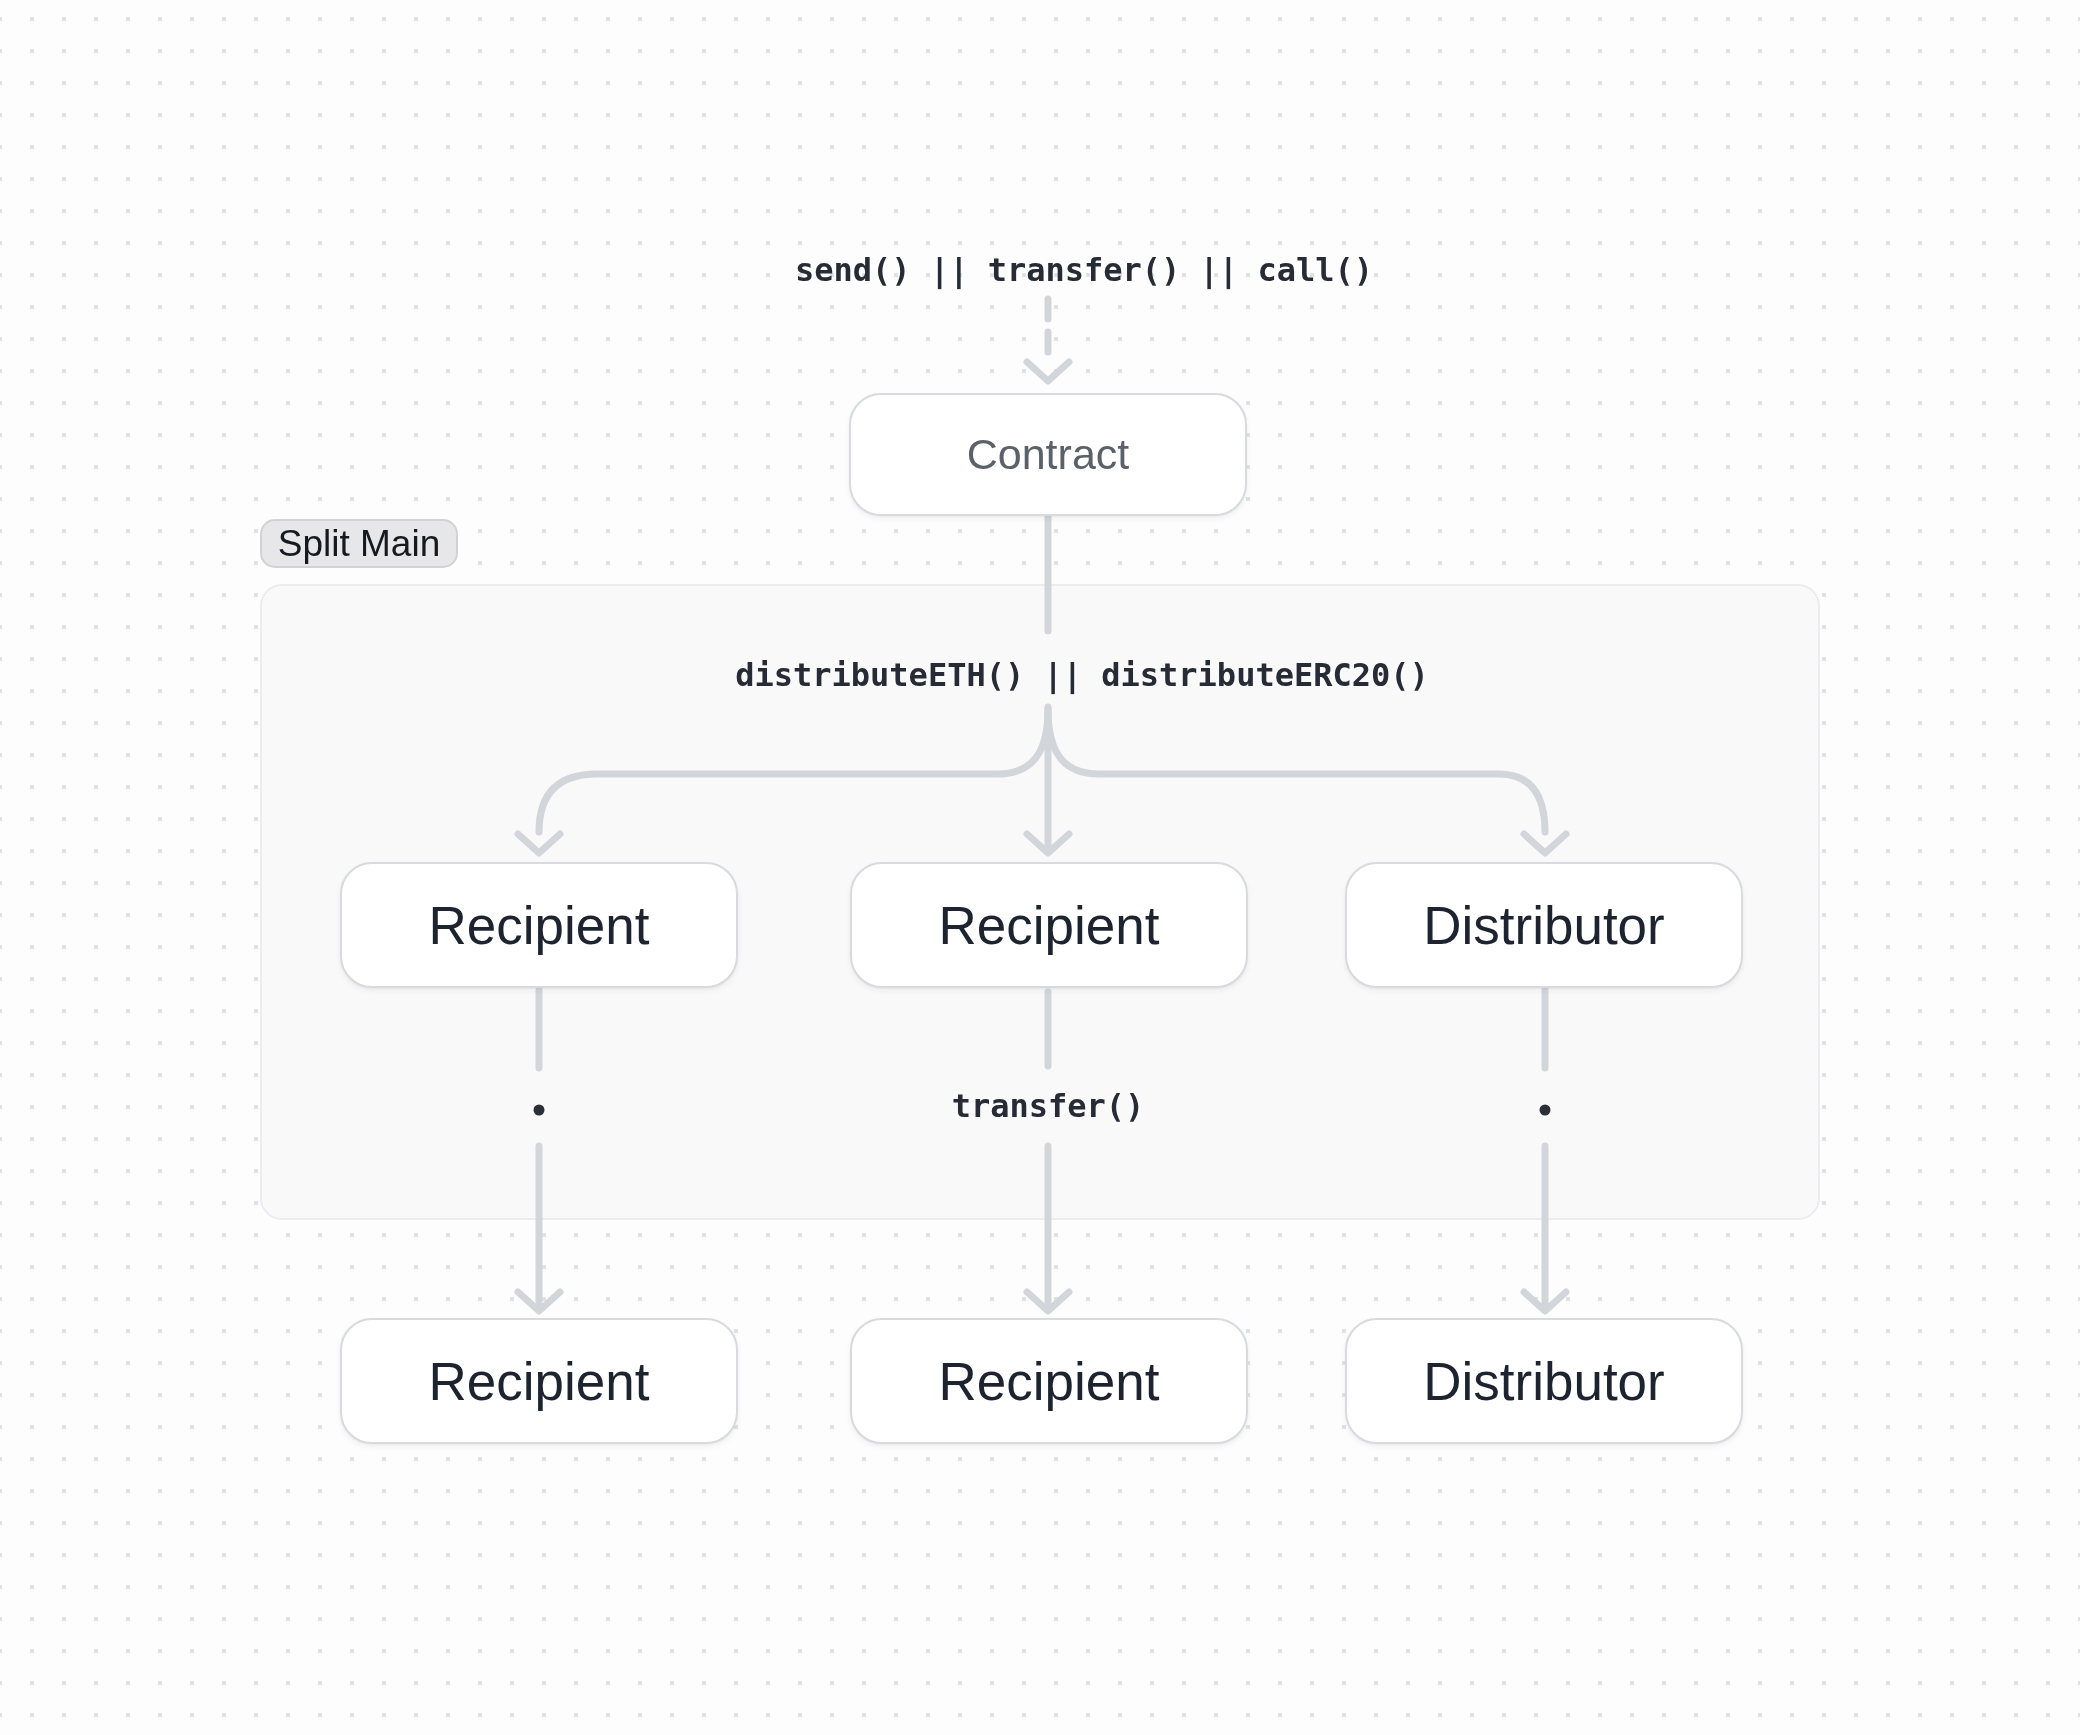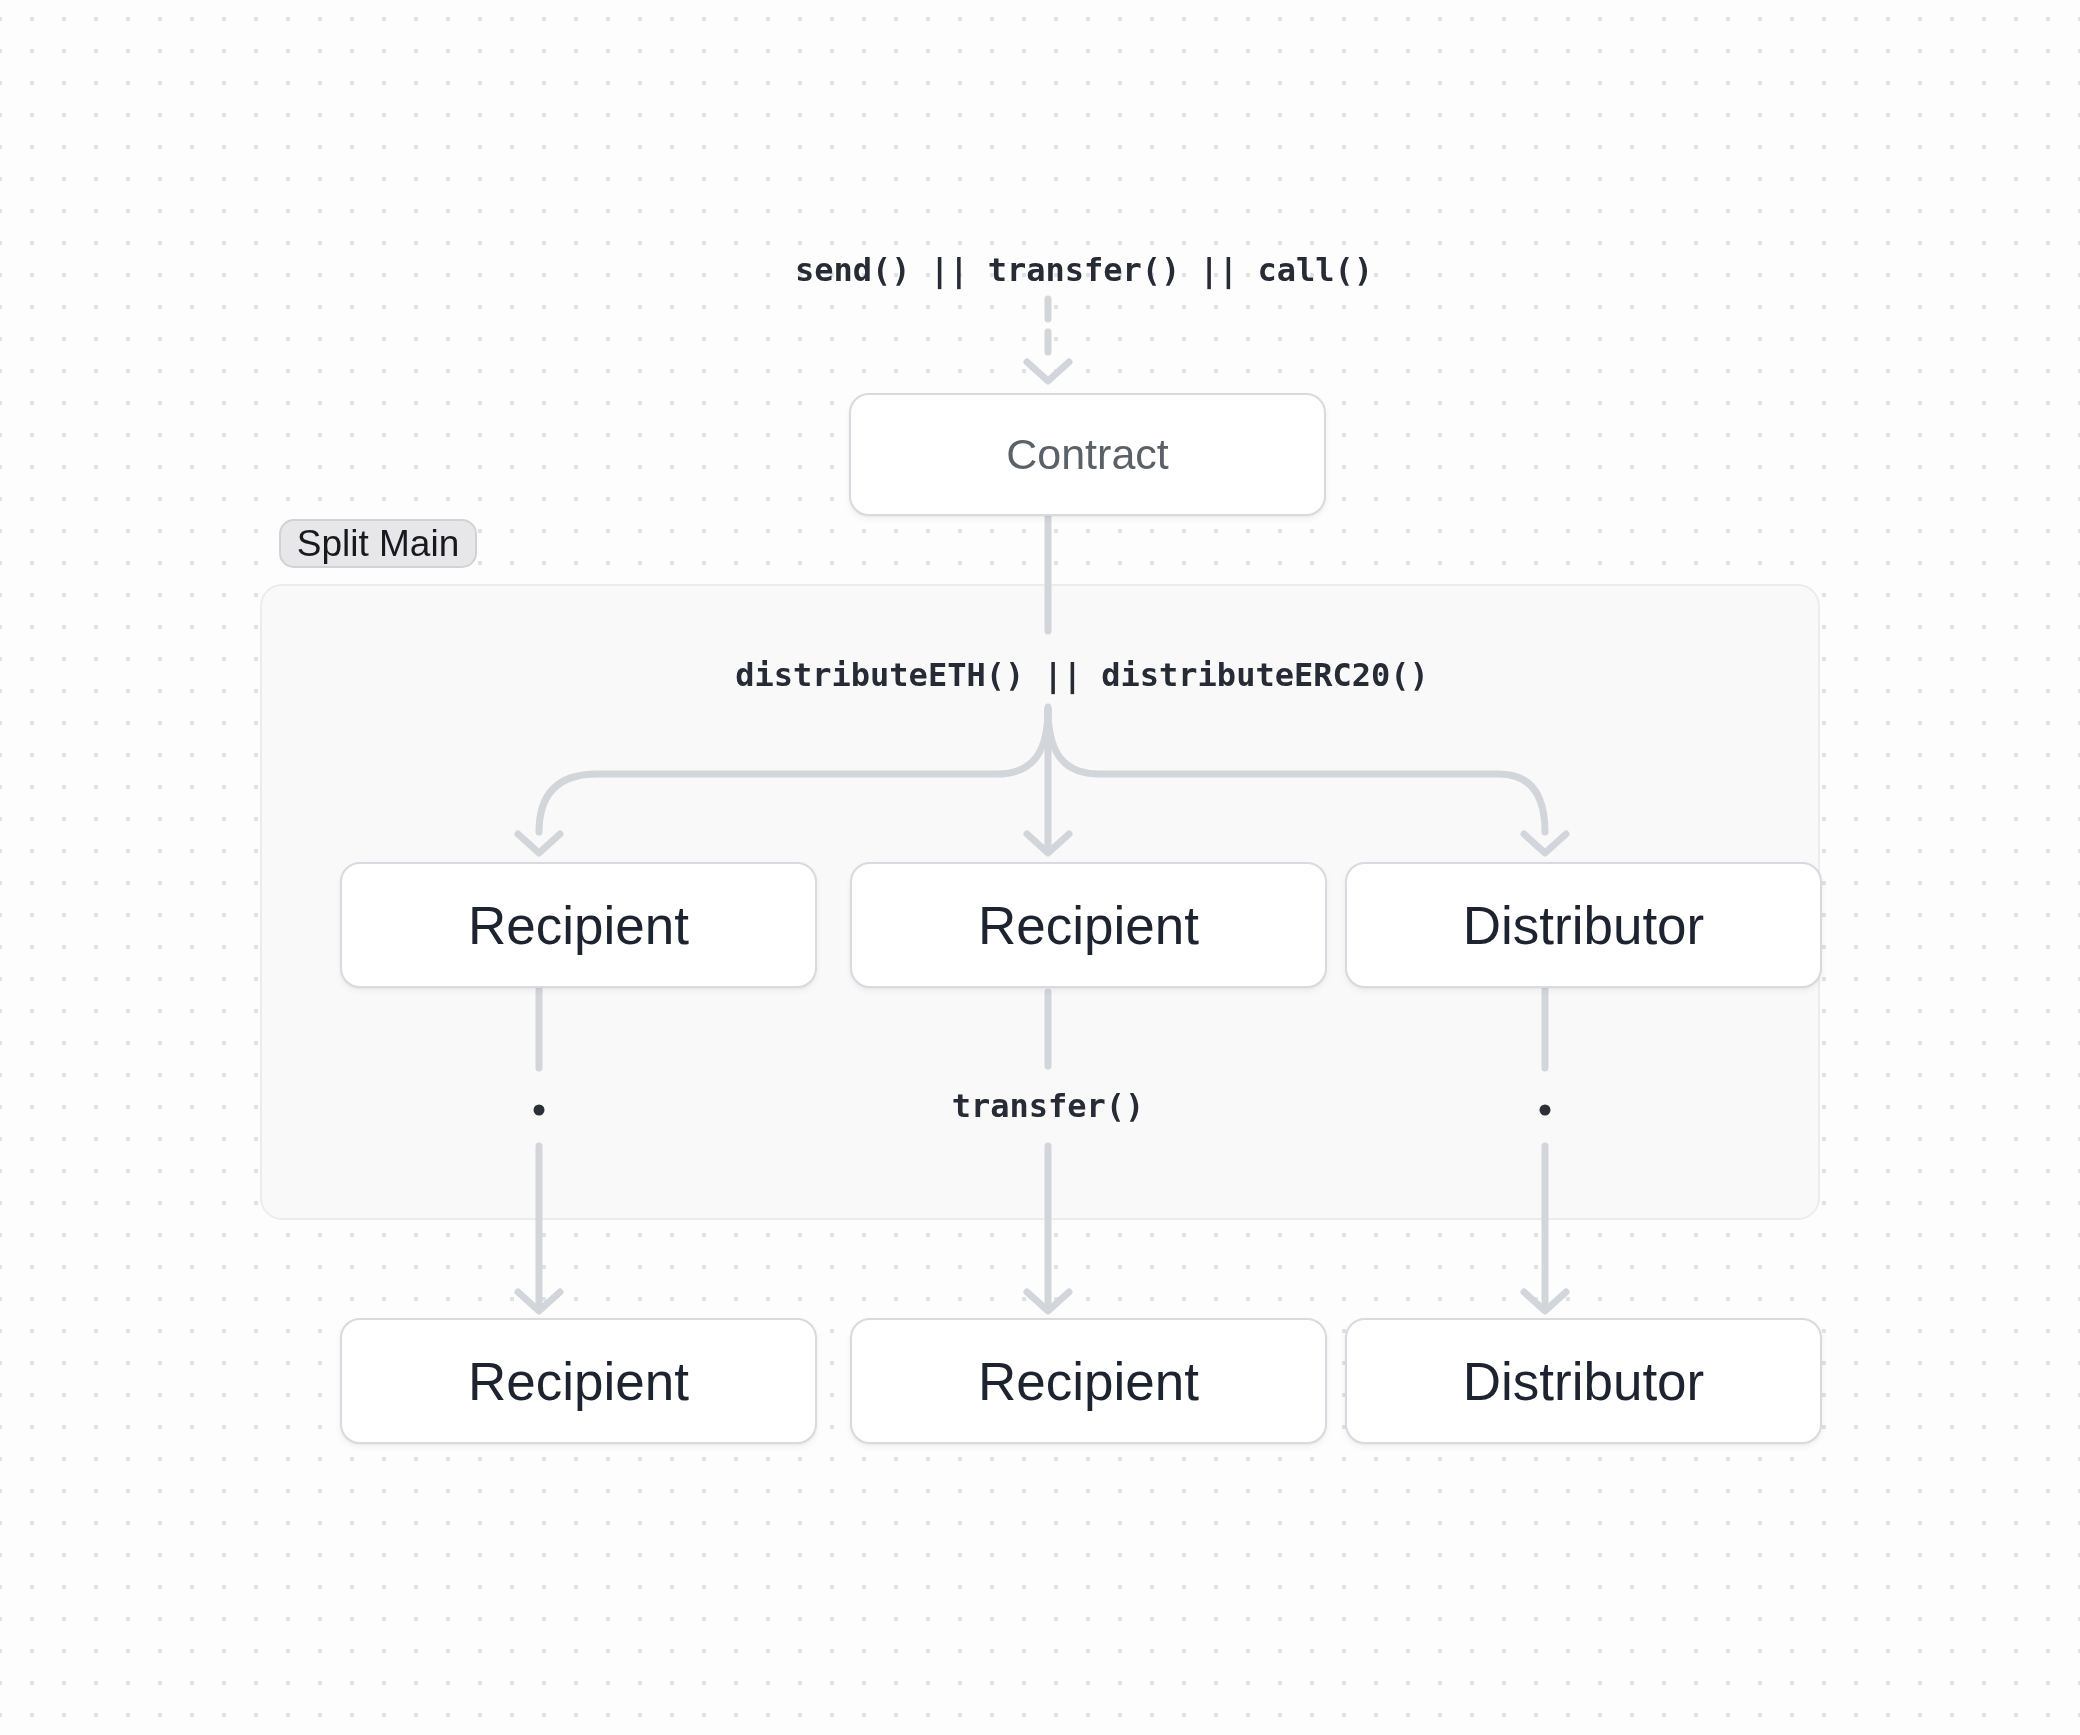--- a/index.html
+++ b/index.html
@@ -36,25 +36,25 @@
     transform: translate(-50%, -50%);
     font-family: "DejaVu Sans Mono", "Liberation Mono", monospace;
     font-weight: 700;
     font-size: 32px;
     color: var(--mono-text);
     white-space: nowrap;
     z-index: 3;
   }
   .node {
     position: absolute;
-    width: 477px;
+    width: 398px;
     height: 126px;
     background: var(--node-bg);
     border: 2px solid var(--node-border);
-    border-radius: 20px;
+    border-radius: 32px;
     display: flex;
     align-items: center;
     justify-content: center;
     box-shadow: 0 3px 6px rgba(22, 28, 45, 0.05), 0 1px 2px rgba(22, 28, 45, 0.04);
     z-index: 3;
   }
   .node-label {
     font-size: 53px;
     color: var(--node-text);
     white-space: nowrap;
@@ -88,21 +88,20 @@
     border: 2px solid var(--badge-border);
     border-radius: 15px;
     display: flex;
     align-items: center;
     justify-content: center;
     font-size: 37px;
     font-weight: 500;
     color: var(--badge-text);
     white-space: nowrap;
     z-index: 3;
-    margin-left: 19px;
   }
   svg.edges-layer {
     position: absolute;
     left: 0; top: 0;
     width: 2080px;
     height: 1735px;
     z-index: 2;
   }
   .edge {
     fill: none;

